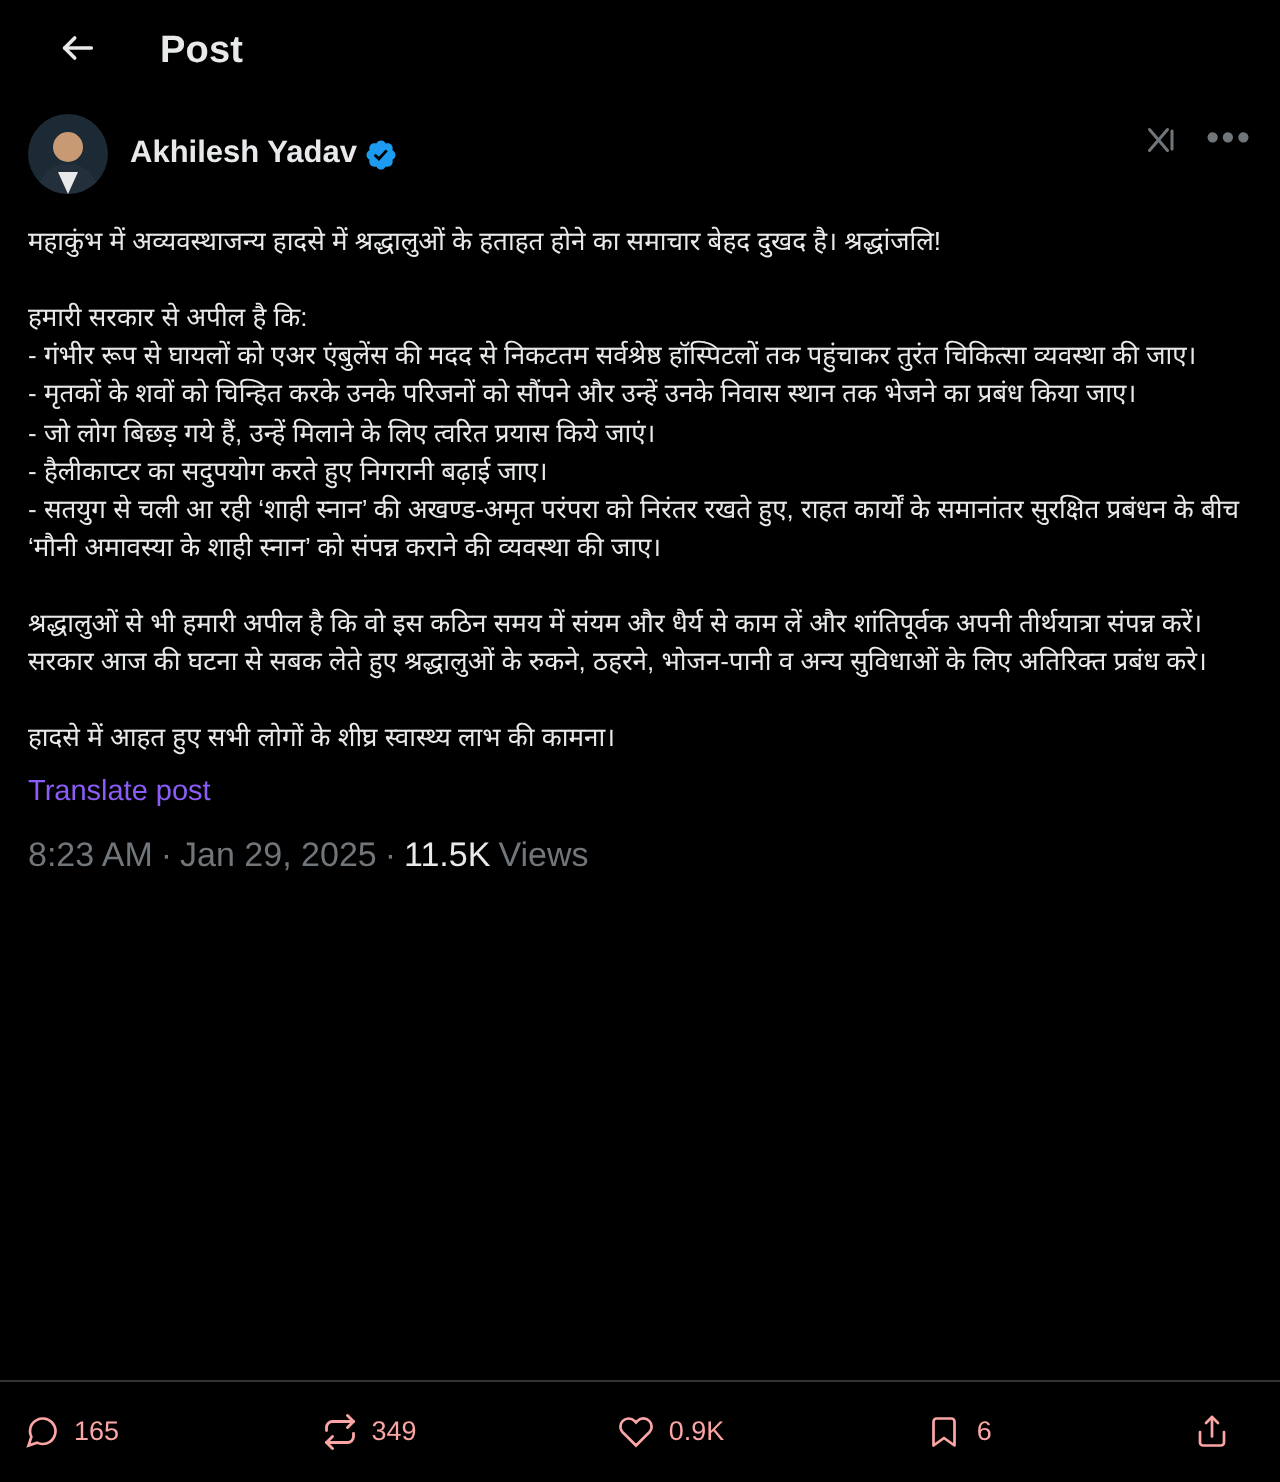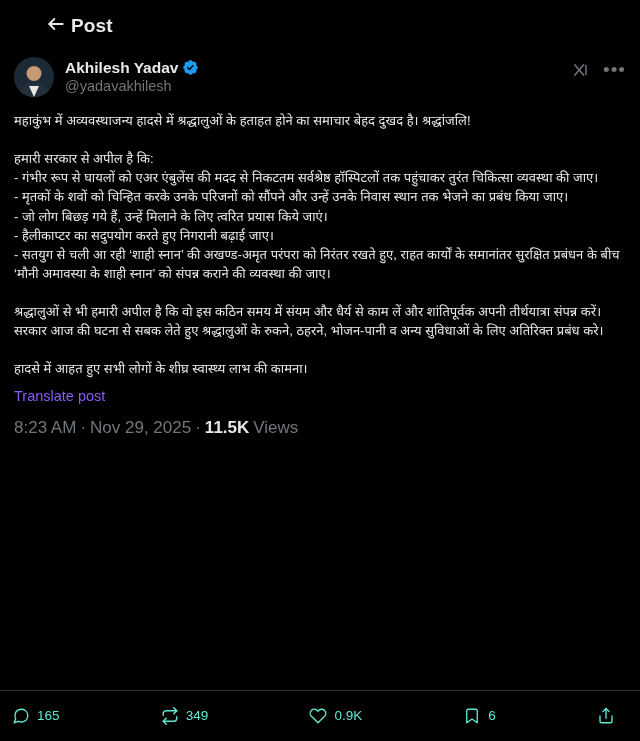--- a/index.html
+++ b/index.html
@@ -17,23 +17,23 @@
     position: relative;
     display: flex;
     flex-direction: column;
   }
 
   
   .header {
     height: 52px;
     display: flex;
     align-items: center;
-    padding: 0 14px;
+    padding: 0 24px;
+    gap: 26px;
     flex: 0 0 auto;
-    margin-left: 27px;
   }
   .back-btn {
     width: 30px; height: 30px;
     display: flex; align-items: center; justify-content: center;
     border-radius: 50%;
     color: #e7e9ea;
     cursor: pointer;
   }
   .header-title {
     font-size: 19px;
@@ -155,42 +155,42 @@
   .timestamp-row {
     margin-top: 14px;
     font-size: 17px;
     color: #71767b;
     display: flex;
     align-items: center;
     gap: 4px;
   }
   .timestamp-row .views-count {
     color: #e7e9ea;
-    font-weight: bold;
+    font-weight: normal;
   }
   .timestamp-row .sep { color: #71767b; }
 
   
   .divider {
     height: 1px;
     background: #2f3336;
     margin: 13px 0 0 0;
   }
   .actions {
     height: 50px;
     display: flex;
     align-items: center;
     justify-content: space-between;
     padding: 0 12px 0 6px;
   }
   .action {
     display: flex;
     align-items: center;
     gap: 7px;
-    color: #5eead4;
+    color: #fca5a5;
     font-size: 13.5px;
     cursor: pointer;
     padding: 4px 6px;
     border-radius: 20px;
   }
   .action svg { display: block; }
   .action-count { line-height: 1; }
 </style>
 </head>
 <body>
@@ -219,21 +219,20 @@
       </div>
       <div class="author-meta">
         <div class="name-line">
           <span class="display-name">Akhilesh Yadav</span>
           <span class="verified">
             <svg viewBox="0 0 24 24" width="17" height="17" fill="#1d9bf0">
               <path d="M22.25 12c0-1.43-.88-2.67-2.19-3.34.46-1.39.2-2.9-.81-3.91s-2.52-1.27-3.91-.81C14.67 2.63 13.43 1.75 12 1.75s-2.67.88-3.34 2.19c-1.39-.46-2.9-.2-3.91.81s-1.27 2.52-.81 3.91C2.63 9.33 1.75 10.57 1.75 12s.88 2.67 2.19 3.34c-.46 1.39-.2 2.9.81 3.91s2.52 1.27 3.91.81c.67 1.31 1.91 2.19 3.34 2.19s2.67-.88 3.34-2.19c1.39.46 2.9.2 3.91-.81s1.27-2.52.81-3.91c1.31-.67 2.19-1.91 2.19-3.34zm-11.71 4.2L6.8 12.46l1.41-1.42 2.26 2.26 4.8-5.23 1.47 1.36-6.2 6.77z"></path>
             </svg>
           </span>
         </div>
-        <div class="handle">@yadavakhilesh</div>
       </div>
       <div class="author-actions">
         <span class="grok-icon">
           <svg width="18" height="18" viewBox="0 0 24 24" fill="none" stroke="#71767b" stroke-width="2" stroke-linecap="round">
             <line x1="5" y1="5" x2="17" y2="19"></line>
             <line x1="17" y1="5" x2="5" y2="19"></line>
             <line x1="20" y1="6" x2="20" y2="18"></line>
           </svg>
         </span>
         <span class="more-dots">•••</span>
@@ -251,21 +250,21 @@
 
 श्रद्धालुओं से भी हमारी अपील है कि वो इस कठिन समय में संयम और धैर्य से काम लें और शांतिपूर्वक अपनी तीर्थयात्रा संपन्न करें। सरकार आज की घटना से सबक लेते हुए श्रद्धालुओं के रुकने, ठहरने, भोजन-पानी व अन्य सुविधाओं के लिए अतिरिक्त प्रबंध करे।
 
 हादसे में आहत हुए सभी लोगों के शीघ्र स्वास्थ्य लाभ की कामना।</div>
 
     <span class="translate-link">Translate post</span>
 
     <div class="timestamp-row">
       <span>8:23 AM</span>
       <span class="sep">·</span>
-      <span>Nov 29, 2025</span>
+      <span>Jan 29, 2025</span>
       <span class="sep">·</span>
       <span class="views-count">11.5K</span>
       <span>Views</span>
     </div>
   </div>
 
   <div class="divider"></div>
 
   <div class="actions">
 

